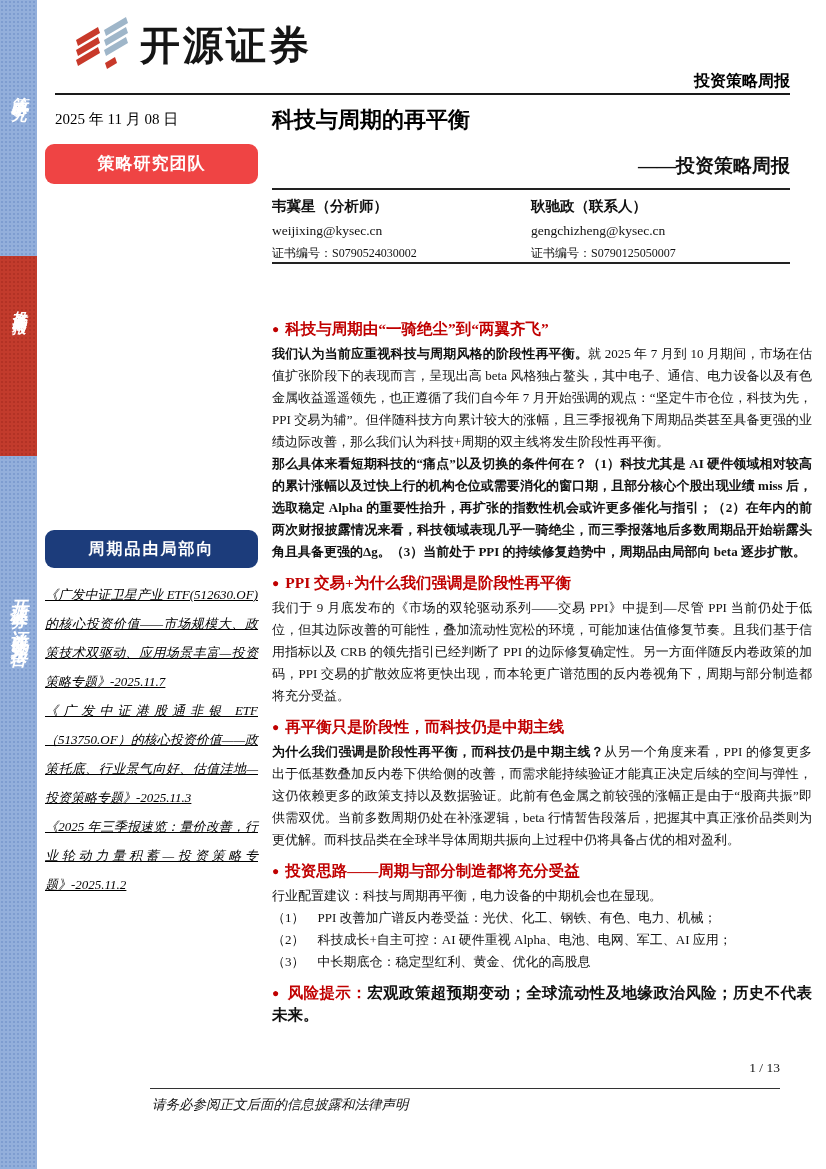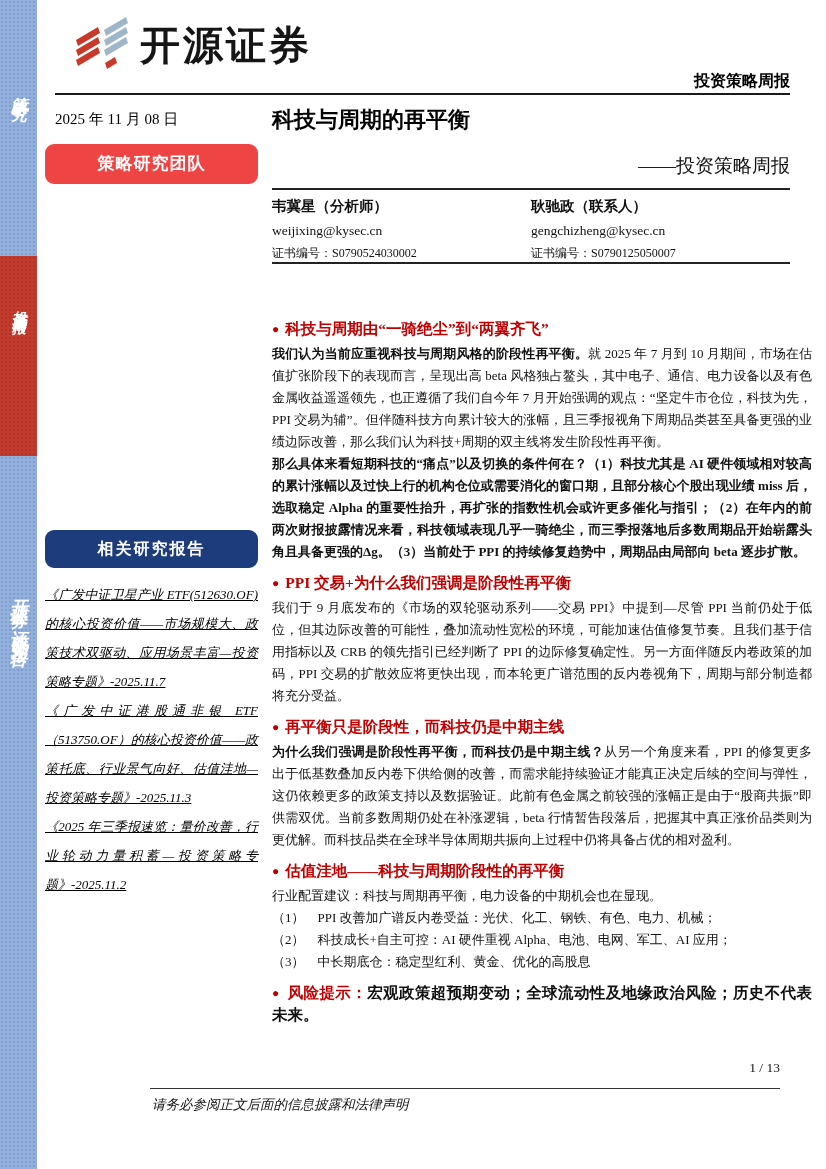--- a/index.html
+++ b/index.html
@@ -46,21 +46,21 @@
     font-size:16px; font-weight:700; color:#000;
   }
   .date{ position:absolute; left:55px; top:110px; font-size:15px; color:#000; }
   .title{ position:absolute; left:272px; top:105px; font-size:22px; font-weight:700; color:#000; }
   .team-box{
     position:absolute; left:45px; top:144px; width:213px; height:40px;
     background:#ef4444; border-radius:9px; color:#fff; font-weight:700;
     font-size:17px; text-align:center; line-height:40px; letter-spacing:1px;
   }
   .subtitle{ position:absolute; left:272px; top:153px; width:518px; text-align:right;
-    font-size:19px; font-weight:400; }
+    font-size:19px; font-weight:700; }
   .subtitle-line{ position:absolute; left:272px; top:188px; width:518px; border-top:2px solid #222; }
   
   .analysts{ position:absolute; left:272px; top:197px; width:518px; display:flex; }
   .analyst{ width:50%; }
   .analyst .name{ font-size:14.5px; font-weight:700; margin-bottom:7px; }
   .analyst .email{ font-size:13.5px; margin-bottom:6px; }
   .analyst .cert{ font-size:12px; }
   .analyst-line{ position:absolute; left:272px; top:262px; width:518px; border-top:2px solid #222; }
   
   .body-col{ position:absolute; left:272px; top:270px; width:540px;margin-top:48px; }
@@ -148,34 +148,34 @@
         </div>
         <div class="section">
           <div class="sec-h"><span class="bullet">●</span><span>PPI 交易+为什么我们强调是阶段性再平衡</span></div>
           <div class="para"><span>我们于 9 月底发布的《市场的双轮驱动系列——交易 PPI》中提到—尽管 PPI 当前仍处于低位，但其边际改善的可能性，叠加流动性宽松的环境，可能加速估值修复节奏。且我们基于信用指标以及 CRB 的领先指引已经判断了 PPI 的边际修复确定性。另一方面伴随反内卷政策的加码，PPI 交易的扩散效应将更快出现，而本轮更广谱范围的反内卷视角下，周期与部分制造都将充分受益。</span></div>
         </div>
         <div class="section">
           <div class="sec-h"><span class="bullet">●</span><span>再平衡只是阶段性，而科技仍是中期主线</span></div>
           <div class="para"><span class="b">为什么我们强调是阶段性再平衡，而科技仍是中期主线？</span><span>从另一个角度来看，PPI 的修复更多出于低基数叠加反内卷下供给侧的改善，而需求能持续验证才能真正决定后续的空间与弹性，这仍依赖更多的政策支持以及数据验证。此前有色金属之前较强的涨幅正是由于“股商共振”即供需双优。当前多数周期仍处在补涨逻辑，beta 行情暂告段落后，把握其中真正涨价品类则为更优解。而科技品类在全球半导体周期共振向上过程中仍将具备占优的相对盈利。</span></div>
         </div>
         <div class="section">
-          <div class="sec-h"><span class="bullet">●</span><span>估值洼地——科技与周期阶段性的再平衡</span></div>
+          <div class="sec-h"><span class="bullet">●</span><span>投资思路——周期与部分制造都将充分受益</span></div>
           <div class="para"><span>行业配置建议：科技与周期再平衡，电力设备的中期机会也在显现。</span></div>
           <div class="para"><span>（1）　PPI 改善加广谱反内卷受益：光伏、化工、钢铁、有色、电力、机械；</span></div>
           <div class="para"><span>（2）　科技成长+自主可控：AI 硬件重视 Alpha、电池、电网、军工、AI 应用；</span></div>
           <div class="para"><span>（3）　中长期底仓：稳定型红利、黄金、优化的高股息</span></div>
         </div>
       </div>
     <div class="risk">
       <span class="bullet">●</span><span class="rlabel">风险提示：</span><span class="rtext">宏观政策超预期变动；全球流动性及地缘政治风险；历史不代表未来。</span>
     </div>
   </div>
 
   <div class="related">
-    <div class="related-box">相关研究报告</div>
+    <div class="related-box">周期品由局部向</div>
     <div class="related-item">《广发中证卫星产业 ETF(512630.OF)的核心投资价值——市场规模大、政策技术双驱动、应用场景丰富—投资策略专题》-2025.11.7</div>
     <div class="related-item">《广发中证港股通非银 ETF（513750.OF）的核心投资价值——政策托底、行业景气向好、估值洼地—投资策略专题》-2025.11.3</div>
     <div class="related-item">《2025 年三季报速览：量价改善，行业轮动力量积蓄—投资策略专题》-2025.11.2</div>
   </div>
 
   <div class="footer-line"></div>
   <div class="footer-text">请务必参阅正文后面的信息披露和法律声明</div>
   <div class="page-num">1 / 13</div>
 
 </div>

